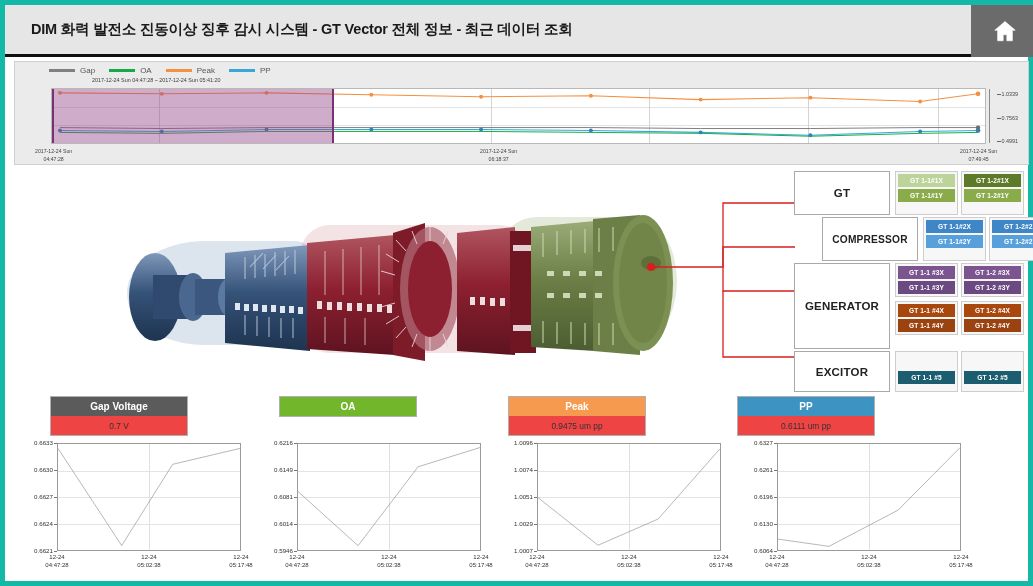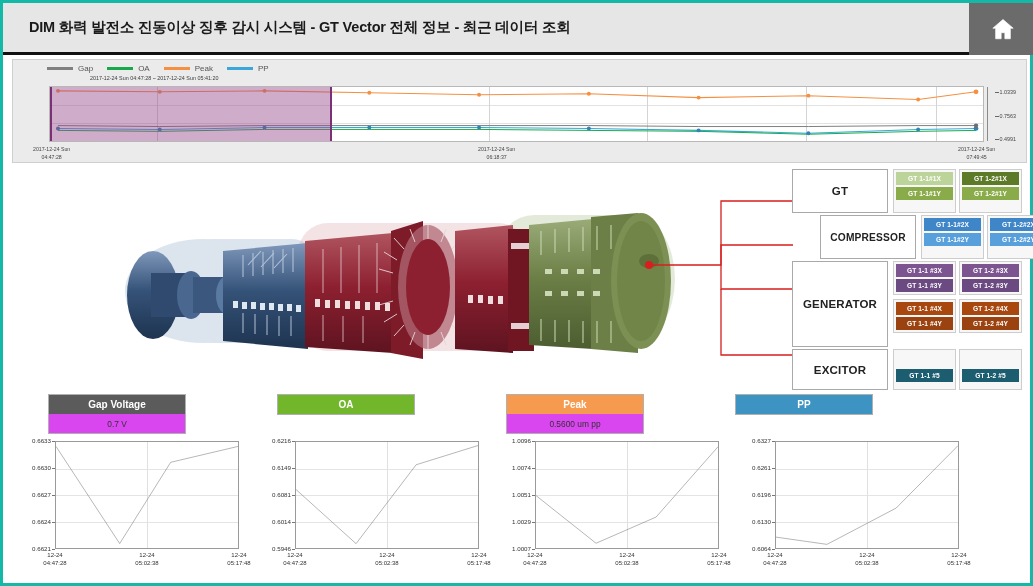--- a/index.html
+++ b/index.html
@@ -7,21 +7,21 @@
     margin: 0; padding: 0;
     width: 1033px; height: 586px;
     background: #ffffff;
     font-family: "Liberation Sans", sans-serif;
     overflow: hidden;
   }
   #app {
     position: relative;
     width: 1033px; height: 586px;
     background: #ffffff;
-    border: 3px solid #14b8a6;
+    border: 5px solid #14b8a6;
   }
 
   
   .header {
     position: absolute; left: 0; top: 0;
     width: 1033px; height: 52px;
     background: #e6e6e6;
     border-bottom: 3px solid #111111;
     display: flex; align-items: center;
   }
@@ -159,21 +159,21 @@
     background: #ffffff;
   }
   .card-head {
     height: 19px;
     display: flex; align-items: center; justify-content: center;
     font-size: 10px; font-weight: bold; color: #ffffff;
   }
   .card-body {
     height: 19px;
     display: flex; align-items: center; justify-content: center;
-    font-size: 8.4px; color: #333; background: #d946ef;
+    font-size: 8.4px; color: #333; background: #ef4444;
   }
 
   
   .mini-charts {
     position: absolute; left: 0; top: 434px; width: 1033px; height: 150px;
   }
   .mini {
     position: absolute; top: 0; height: 148px;
   }
   .mini-plot {
@@ -553,24 +553,25 @@
   <div class="cards">
     <div class="card" style="left:45px;">
       <div class="card-head" style="background:#5b5b5b">Gap Voltage</div>
       <div class="card-body">0.7 V</div>
     </div>
     <div class="card" style="left:274px;">
       <div class="card-head" style="background:#72b62c">OA</div>
     </div>
     <div class="card" style="left:503px;">
       <div class="card-head" style="background:#f59a4e">Peak</div>
-      <div class="card-body">0.5600 um pp</div>
+      <div class="card-body">0.9475 um pp</div>
     </div>
     <div class="card" style="left:732px;">
       <div class="card-head" style="background:#3d93c2">PP</div>
+      <div class="card-body">0.6111 um pp</div>
     </div>
   </div>
 
   <div class="mini-charts">
     <div class="mini" style="left:8px; width:232px;">
         <div class="mini-plot">
           <div class="hgrid" style="top: 75%;"></div>
           <div class="hgrid" style="top: 50%;"></div>
           <div class="hgrid" style="top: 25%;"></div>
           <div class="vgrid" style="left: 50%;"></div>

